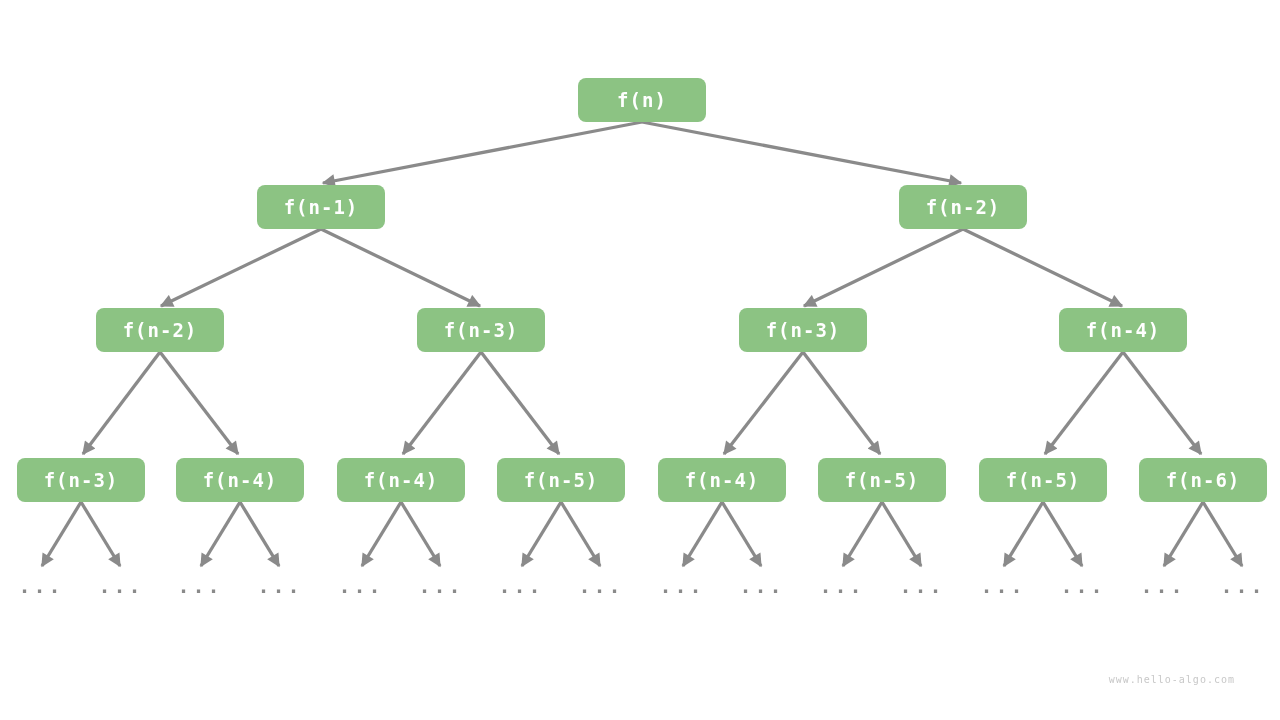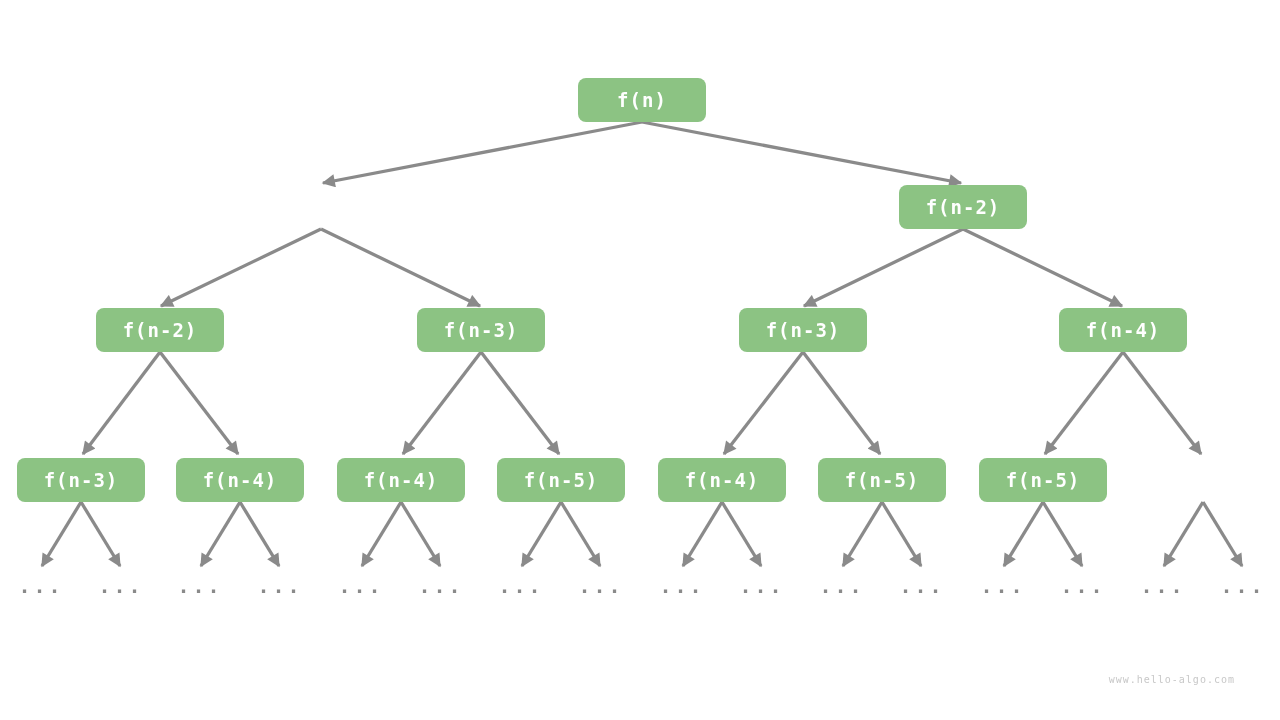--- a/index.html
+++ b/index.html
@@ -102,34 +102,36 @@
       <line x1="882" y1="502" x2="921" y2="566" marker-end="url(#arrow)"></line>
       <line x1="1043" y1="502" x2="1004" y2="566" marker-end="url(#arrow)"></line>
       <line x1="1043" y1="502" x2="1082" y2="566" marker-end="url(#arrow)"></line>
       <line x1="1203" y1="502" x2="1164" y2="566" marker-end="url(#arrow)"></line>
       <line x1="1203" y1="502" x2="1242" y2="566" marker-end="url(#arrow)"></line>
     </g>
   </svg>
 
   <div class="node" style="left:578px; top:78px;">f(n)</div>
 
+  <div class="node" style="left:257px; top:185px;">f(n-1)</div>
   <div class="node" style="left:899px; top:185px;">f(n-2)</div>
 
   <div class="node" style="left:96px;  top:308px;">f(n-2)</div>
   <div class="node" style="left:417px; top:308px;">f(n-3)</div>
   <div class="node" style="left:739px; top:308px;">f(n-3)</div>
   <div class="node" style="left:1059px;top:308px;">f(n-4)</div>
 
   <div class="node" style="left:17px;  top:458px;">f(n-3)</div>
   <div class="node" style="left:176px; top:458px;">f(n-4)</div>
   <div class="node" style="left:337px; top:458px;">f(n-4)</div>
   <div class="node" style="left:497px; top:458px;">f(n-5)</div>
   <div class="node" style="left:658px; top:458px;">f(n-4)</div>
   <div class="node" style="left:818px; top:458px;">f(n-5)</div>
   <div class="node" style="left:979px; top:458px;">f(n-5)</div>
+  <div class="node" style="left:1139px;top:458px;">f(n-6)</div>
 
   <span class="ellipsis" style="left:41px;  top:576px;">...</span>
   <span class="ellipsis" style="left:121px; top:576px;">...</span>
   <span class="ellipsis" style="left:200px; top:576px;">...</span>
   <span class="ellipsis" style="left:280px; top:576px;">...</span>
   <span class="ellipsis" style="left:361px; top:576px;">...</span>
   <span class="ellipsis" style="left:441px; top:576px;">...</span>
   <span class="ellipsis" style="left:521px; top:576px;">...</span>
   <span class="ellipsis" style="left:601px; top:576px;">...</span>
   <span class="ellipsis" style="left:682px; top:576px;">...</span>

